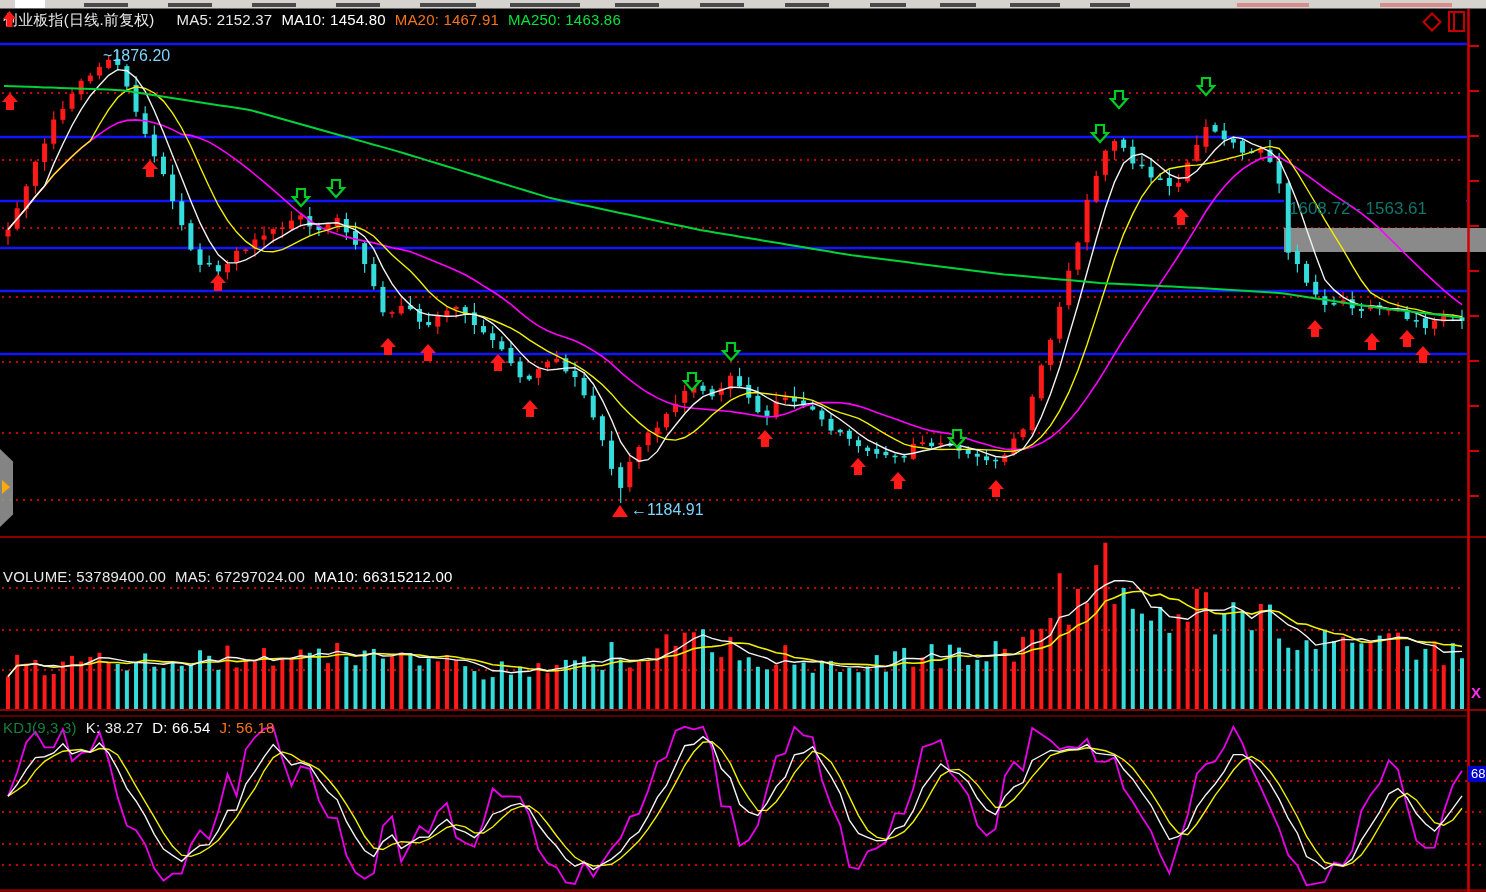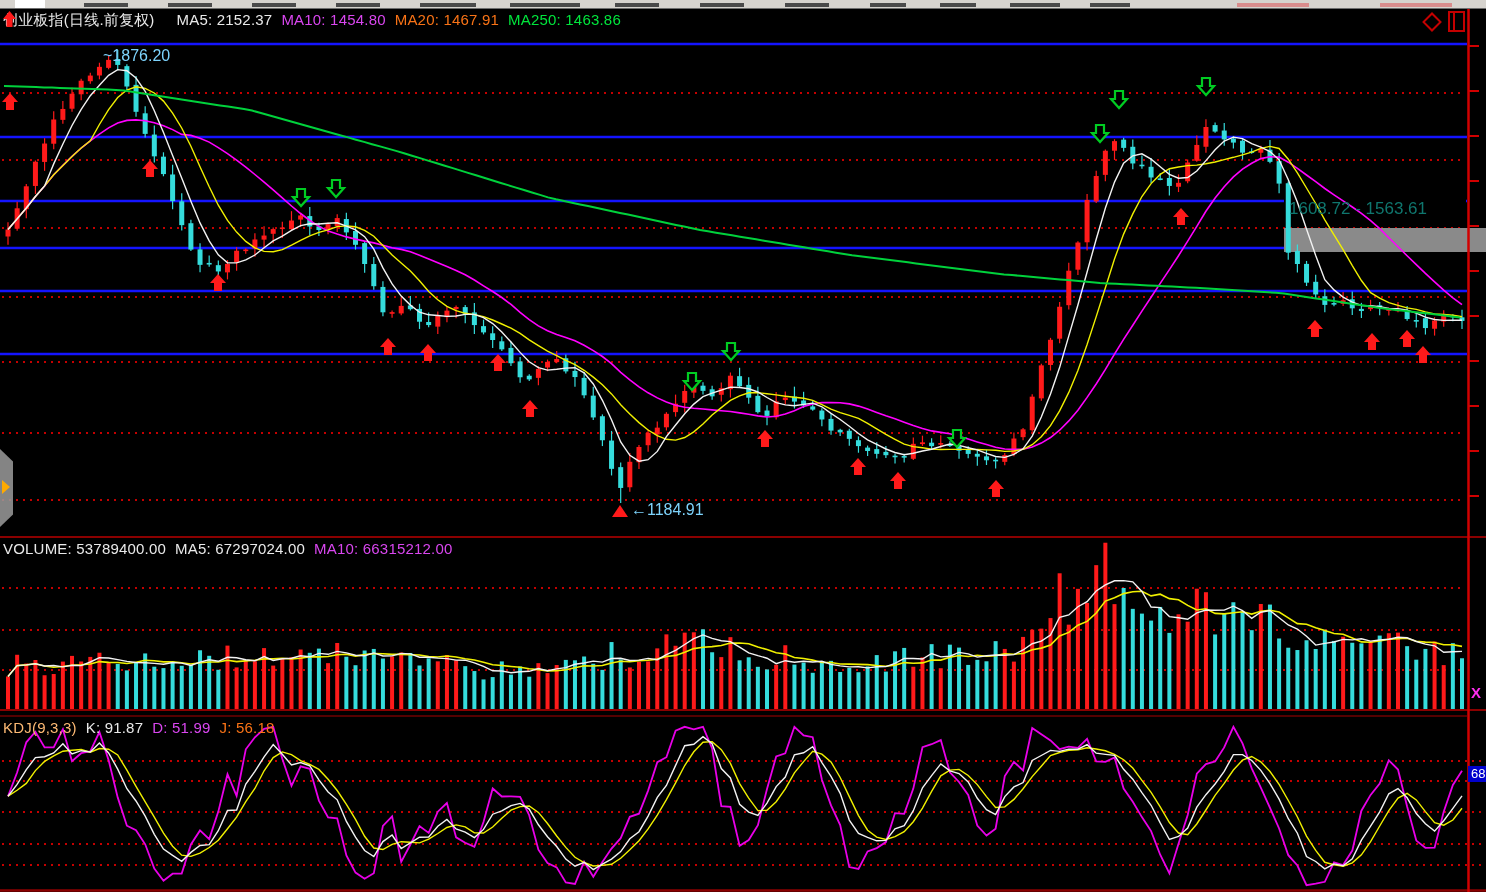--- a/index.html
+++ b/index.html
@@ -10,28 +10,28 @@
   
   .menubar{position:absolute;left:0;top:0;width:1486px;height:8px;background:#d6d3ce;
            border-bottom:1px solid #6d6d6d;z-index:4;}
   .menubar .frag{position:absolute;bottom:1px;height:4px;background:#4a4a4a;}
   .menubar .frag.white{background:#ffffff;height:8px;bottom:0;}
   .menubar .frag.red{background:#d98c8c;}
 
   
   .hdr{position:absolute;z-index:3;font-size:15px;letter-spacing:0.2px;white-space:nowrap;}
   .main-hdr{left:3px;top:11px;}
-  .vol-hdr{left:3px;top:540px;}
+  .vol-hdr{left:3px;top:568px;}
   .kdj-hdr{left:3px;top:719px;}
   .hdr span{margin-right:9px;}
   .c-white{color:#e9e9e9;}
-  .c-yellow{color:#d946ef;}
+  .c-yellow{color:#ffffff;}
   .c-magenta{color:#f97316;}
   .c-green{color:#00e53c;}
-  .c-grey{color:#fdba74;}
+  .c-grey{color:#15803d;}
 
   .hdr-arrow{display:inline-block;vertical-align:-2px;margin:0 6px 0 4px;}
 
   
   .anno{position:absolute;z-index:3;color:#7dd3fc;font-size:16px;white-space:nowrap;}
   .anno-high{left:103px;top:47px;}
   .anno-low{left:631px;top:501px;}
   .gap-label{position:absolute;left:1289px;top:199px;z-index:3;color:#0f766e;font-size:17px;white-space:nowrap;}
 
   
@@ -652,21 +652,21 @@
     <span class="c-white">创业板指(日线.前复权)</span><span class="hdr-arrow"><svg width="13" height="16">
           <path d="M6.5 0 L13 8 L9.5 8 L9.5 16 L3.5 16 L3.5 8 L0 8 Z" fill="#ff1a1a"></path>
         </svg></span><span class="c-white">MA5: 2152.37</span><span class="c-yellow">MA10: 1454.80</span><span class="c-magenta">MA20: 1467.91</span><span class="c-green">MA250: 1463.86</span>
   </div>
 
   <div class="hdr vol-hdr">
     <span class="c-white">VOLUME: 53789400.00</span><span class="c-white">MA5: 67297024.00</span><span class="c-yellow">MA10: 66315212.00</span>
   </div>
 
   <div class="hdr kdj-hdr">
-    <span class="c-grey">KDJ(9,3,3)</span><span class="c-white">K: 91.87</span><span class="c-yellow">D: 51.99</span><span class="c-magenta">J: 56.18</span>
+    <span class="c-grey">KDJ(9,3,3)</span><span class="c-white">K: 38.27</span><span class="c-yellow">D: 66.54</span><span class="c-magenta">J: 56.18</span>
   </div>
 
   <div class="anno anno-high">~1876.20</div>
   <div class="anno anno-low">←1184.91</div>
   <div class="gap-label">1608.72 - 1563.61</div>
 
   <div class="x-label">X</div>
   <div class="scale-68">68</div>
 
   <div class="tr-icons">

